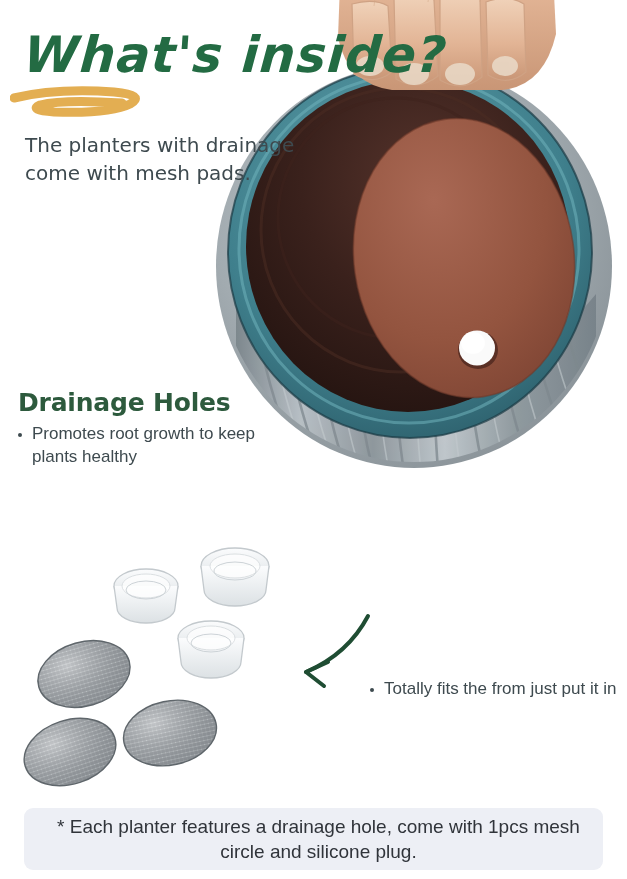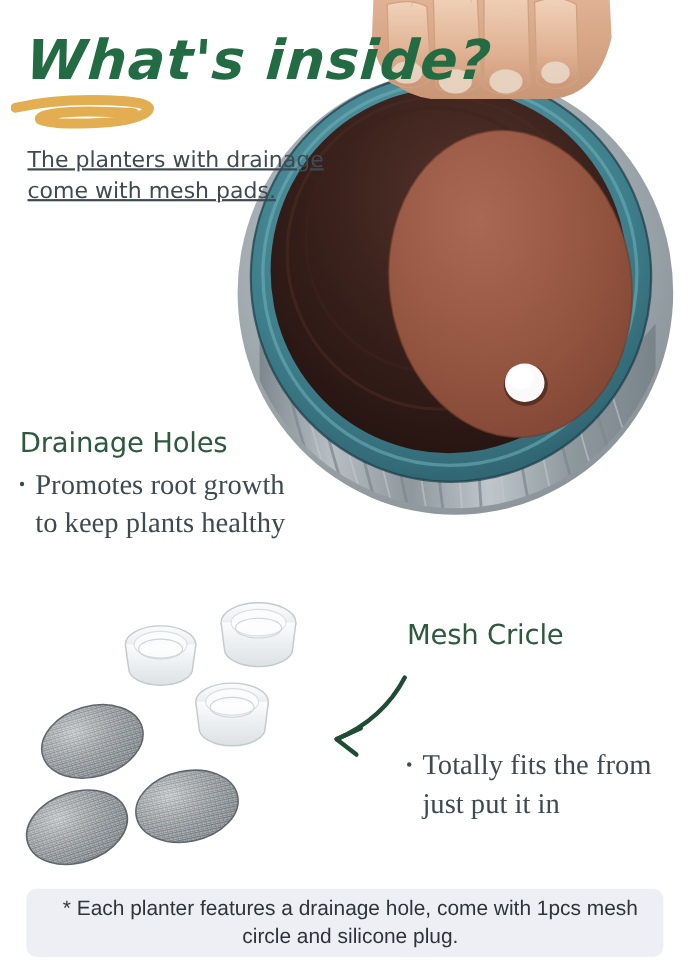--- a/index.html
+++ b/index.html
@@ -21,32 +21,31 @@
     color:#236B43;
     white-space:nowrap;
     transform:skewX(-4deg);
   }
   .swoosh{position:absolute;left:10px;top:86px;width:150px;height:36px;}
 
   .intro{
     position:absolute;left:25px;top:132px;width:300px;
     font-size:20px;line-height:1.38;color:#3E4A4F;
     font-family:"DejaVu Sans", sans-serif;
-    text-decoration:underline;
   }
 
   
   .sec-head{
     font-family:"DejaVu Sans", sans-serif;
-    font-size:25px;font-weight:400;color:#2D5A3D;
+    font-size:25px;font-weight:700;color:#2D5A3D;
     letter-spacing:-0.2px;white-space:nowrap;
   }
   .sec-body{
-    font-family:Liberation Serif, serif;
-    font-size:26px;line-height:1.35;color:#3E4A4F;
+    font-family:Liberation Sans, sans-serif;
+    font-size:17px;line-height:1.35;color:#3E4A4F;
   }
   .blist{margin:6px 0 0 0;padding:0;list-style:none;}
   .blist li{position:relative;padding-left:14px;}
   .blist li .dot{
     position:absolute;left:0;top:0.58em;
     width:4px;height:4px;border-radius:50%;background:#3E4A4F;
   }
 
   #sec-drainage{position:absolute;left:18px;top:388px;width:260px;}
   #sec-mesh{position:absolute;left:370px;top:562px;width:250px;}
@@ -270,21 +269,20 @@
     <div class="sec-head">Drainage Holes</div>
     <ul class="blist">
       <li class="sec-body">
         <span class="dot"></span>
         <span>Promotes root growth to keep plants healthy</span>
       </li>
     </ul>
   </div>
 
   <div id="sec-mesh">
-    <div class="sec-head">Mesh Cricle</div>
   </div>
 
   <div id="sec-plug">
     <ul class="blist">
       <li class="sec-body">
         <span class="dot"></span>
         <span>Totally fits the from just put it in</span>
       </li>
     </ul>
   </div>

